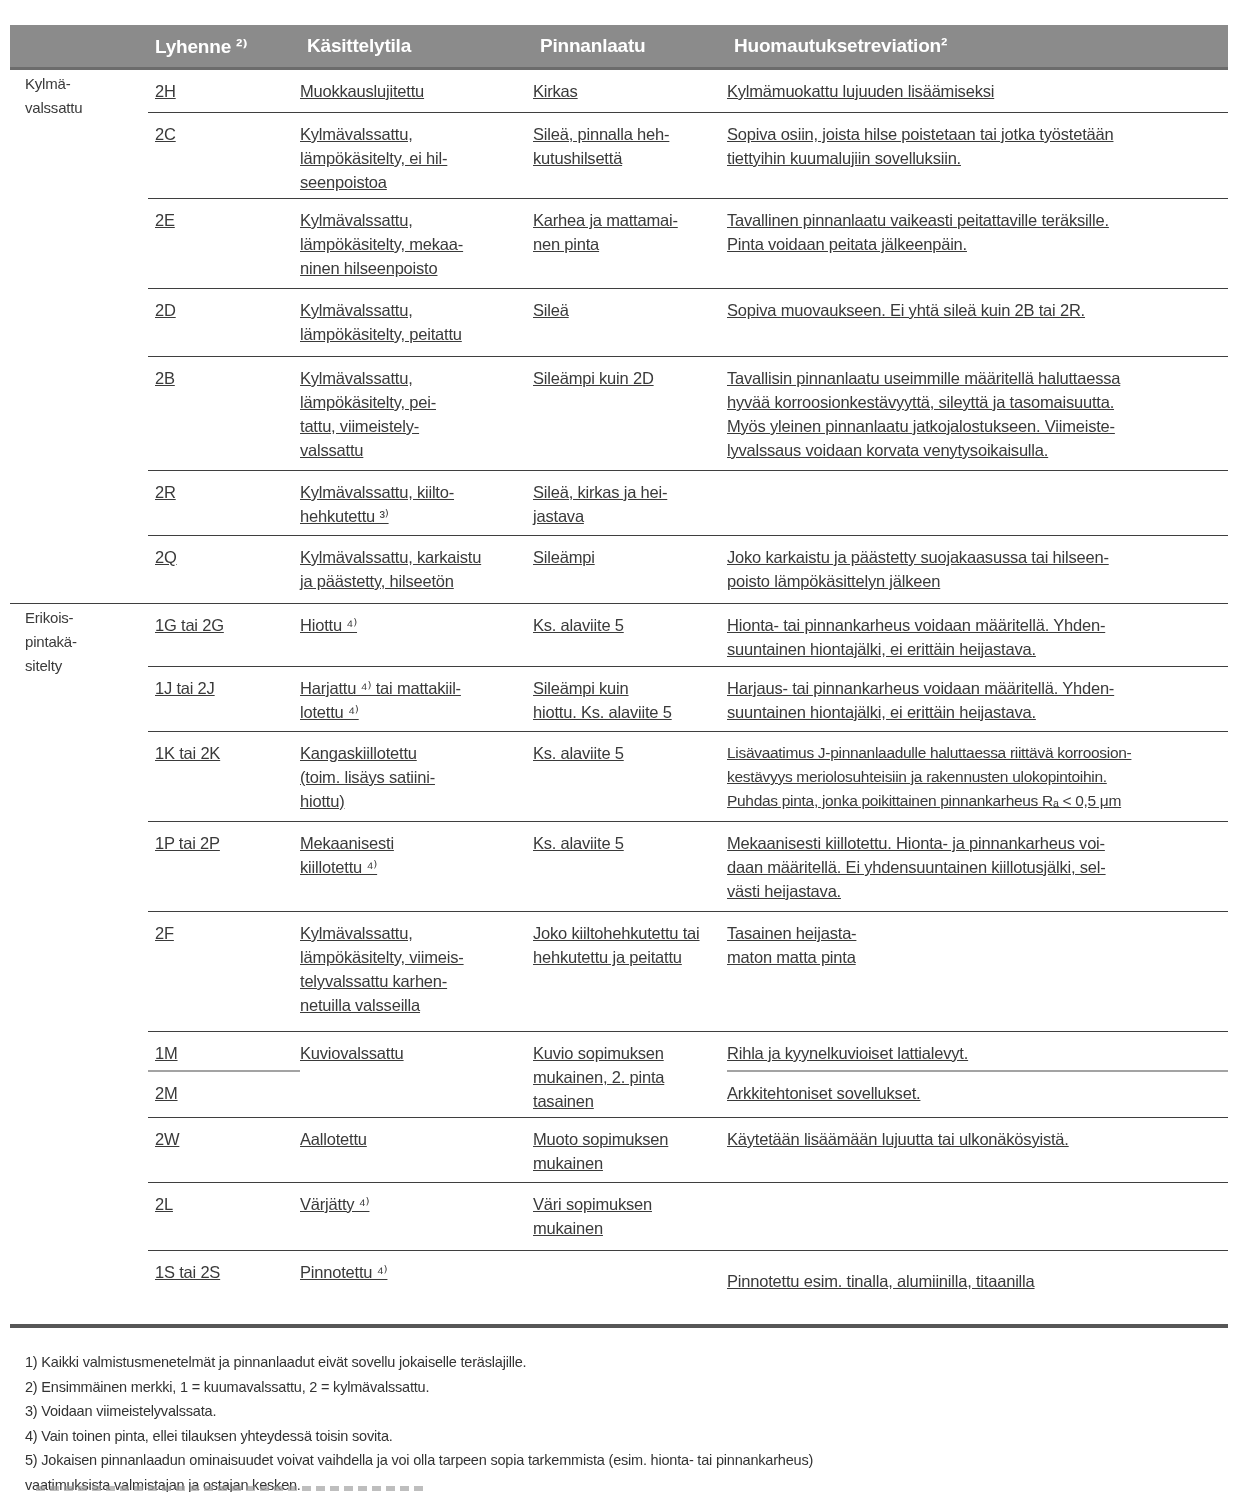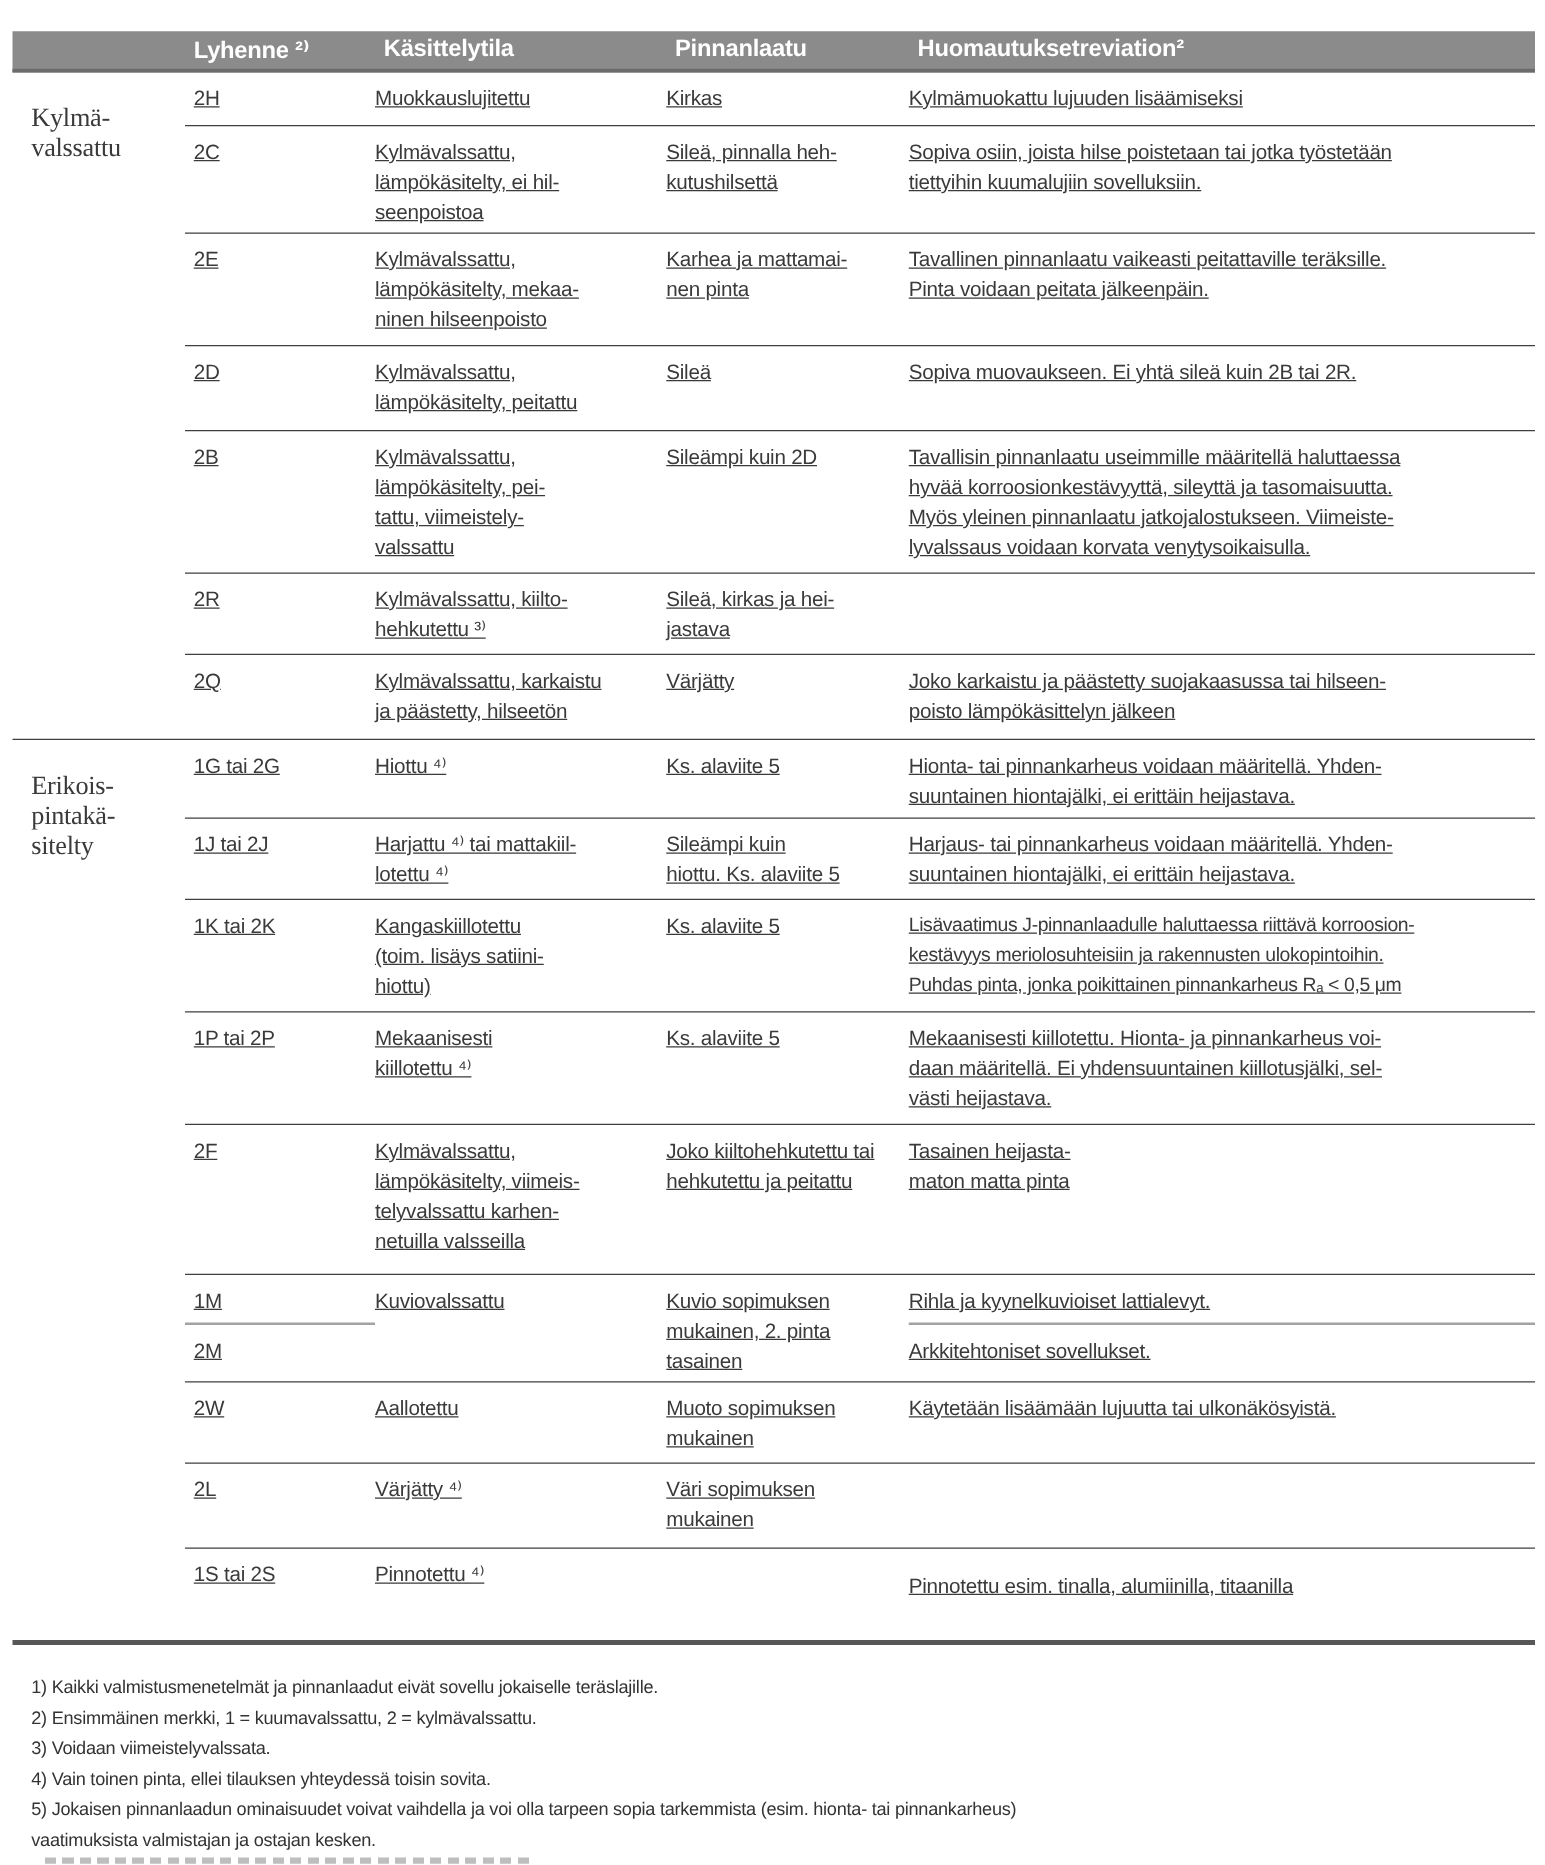--- a/index.html
+++ b/index.html
@@ -14,37 +14,36 @@
   .table-wrap { margin: 25px 8px 0 10px; width: 1218px; }
 
   
   .thead {
     display: grid;
     grid-template-columns: 138px 152px 233px 194px 1fr;
     background: #8b8b8b;
     color: #ffffff;
     font-weight: bold;
     font-size: 19px;
-    height: 33px;
+    height: 45px;
     align-items: center;
     border-bottom: 3px solid #6c6c6c;
   }
   .thead .hcell { padding-left: 7px; letter-spacing: -0.2px; }
   .thead .hcell.first { padding-left: 0; }
 
   
   .group { display: grid; grid-template-columns: 138px 1fr; }
   .group.second { border-top: 1px solid #3f3f3f; }
   .group-label {
-    padding: 24px 10px 0 15px;
-    font-size: 21px;
+    padding: 2px 10px 0 15px;
+    font-size: 15px;
     line-height: 24px;
     white-space: pre-line;
     letter-spacing: -0.2px;
-    font-family: Liberation Serif, serif;
   }
   .rows { display: block; }
   .row {
     display: grid;
     grid-template-columns: 152px 233px 194px 1fr;
     text-decoration: underline;
   }
   .row + .row { border-top: 1px solid #3f3f3f; }
 
   .cell {
@@ -151,21 +150,21 @@
         <div class="cell code">2R</div>
         <div class="cell">Kylmävalssattu, kiilto-
 hehkutettu ³⁾</div>
         <div class="cell">Sileä, kirkas ja hei-
 jastava</div>
       </div>
       <div class="row" style="min-height:68px">
         <div class="cell code">2Q</div>
         <div class="cell">Kylmävalssattu, karkaistu
 ja päästetty, hilseetön</div>
-        <div class="cell">Värjätty</div>
+        <div class="cell">Sileämpi</div>
         <div class="cell">Joko karkaistu ja päästetty suojakaasussa tai hilseen-
 poisto lämpökäsittelyn jälkeen</div>
       </div>
     </div>
   </div>
 
   <div class="group second">
     <div class="group-label">Erikois-
 pintakä-
 sitelty</div>

